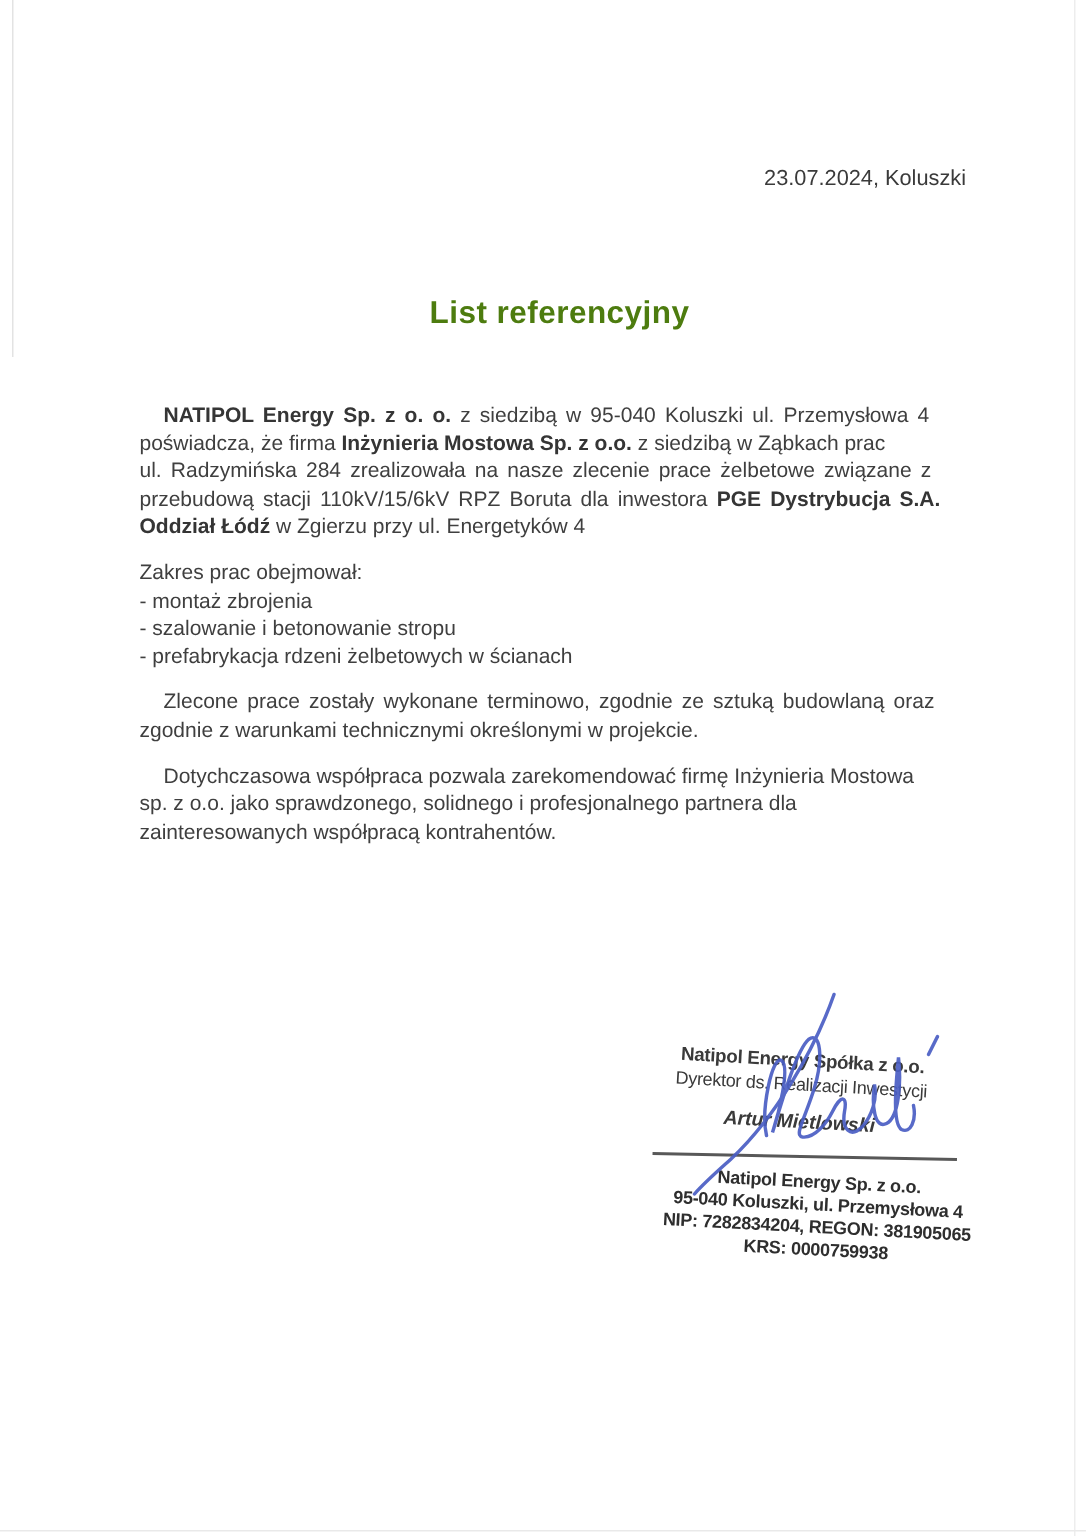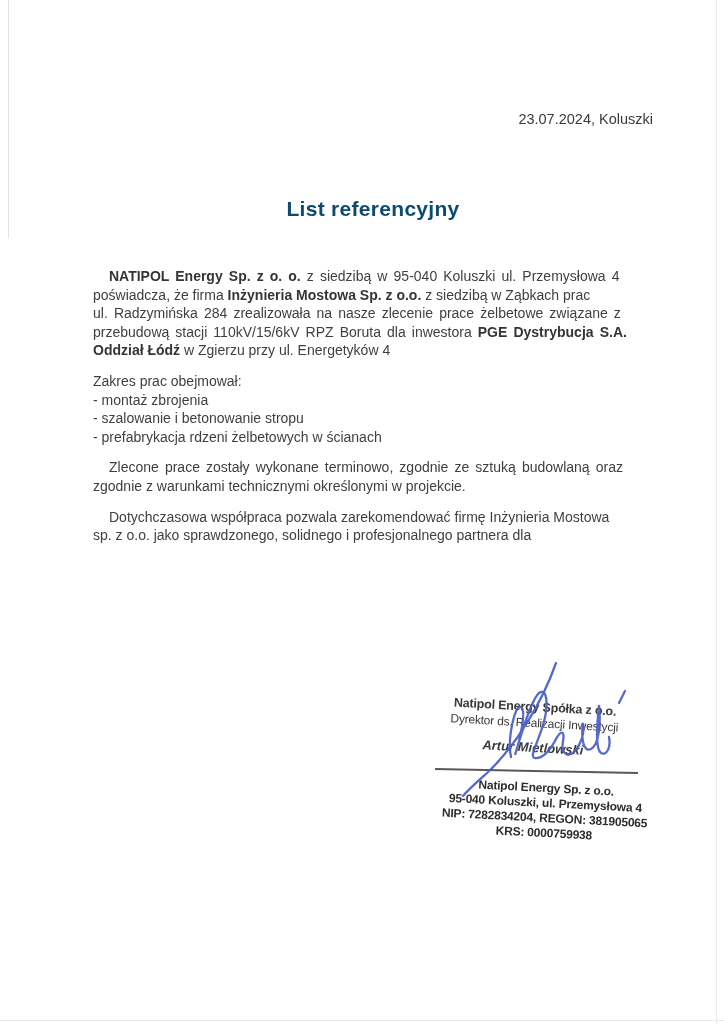--- a/index.html
+++ b/index.html
@@ -10,27 +10,27 @@
     font-family:"Liberation Sans", sans-serif;
     color:#3f3f3f;
     overflow:hidden;
   }
   
   .edge-left  { position:absolute; left:8px; top:0; width:1px; height:238px; background:#e3e3e3; }
   .edge-right { position:absolute; right:7px; top:0; width:1px; height:1024px; background:#ededed; }
   .edge-bottom{ position:absolute; left:0; bottom:3px; width:724px; height:1px; background:#e9e9e9; }
 
   .date-line {
-    position:absolute; top:111px; right:71px;
+    position:absolute; top:111px; right:80px;
     font-size:14.5px; color:#3a3a3a;
   }
   .doc-title {
     position:absolute; top:197px; left:93px; width:560px;
     text-align:center; font-weight:bold; font-size:21px;
-    letter-spacing:0.3px; color:#0c4a6e;
+    letter-spacing:0.3px; color:#4d7c0f;
   }
   .doc-body {
     position:absolute; left:93px; top:267px; width:557px;
     font-size:14px; line-height:18.6px;
   }
   .para { margin:0 0 12px 0; }
   .line { white-space:nowrap; }
   .line.indent { text-indent:16px; }
   .line.spread { word-spacing:2.2px; }
   .seg-bold { font-weight:bold; color:#353535;text-align:right; }
@@ -86,20 +86,21 @@
         <div class="line"><span>- szalowanie i betonowanie stropu</span></div>
         <div class="line"><span>- prefabrykacja rdzeni żelbetowych w ścianach</span></div>
       </div>
     <div class="para">
         <div class="line indent spread"><span>Zlecone prace zostały wykonane terminowo, zgodnie ze sztuką budowlaną oraz</span></div>
         <div class="line"><span>zgodnie z warunkami technicznymi określonymi w projekcie.</span></div>
       </div>
     <div class="para">
         <div class="line indent"><span>Dotychczasowa współpraca pozwala zarekomendować firmę Inżynieria Mostowa</span></div>
         <div class="line"><span>sp. z o.o. jako sprawdzonego, solidnego i profesjonalnego partnera dla</span></div>
+        <div class="line"><span>zainteresowanych współpracą kontrahentów.</span></div>
       </div>
   </div>
 
   <div class="signature-area">
 
     <div class="signatory-stamp">
       <div class="signatory-company">Natipol Energy Spółka z o.o.</div>
       <div class="signatory-role">Dyrektor ds. Realizacji Inwestycji</div>
       <div class="signatory-name">Artur Mietlowski</div>
     </div>

